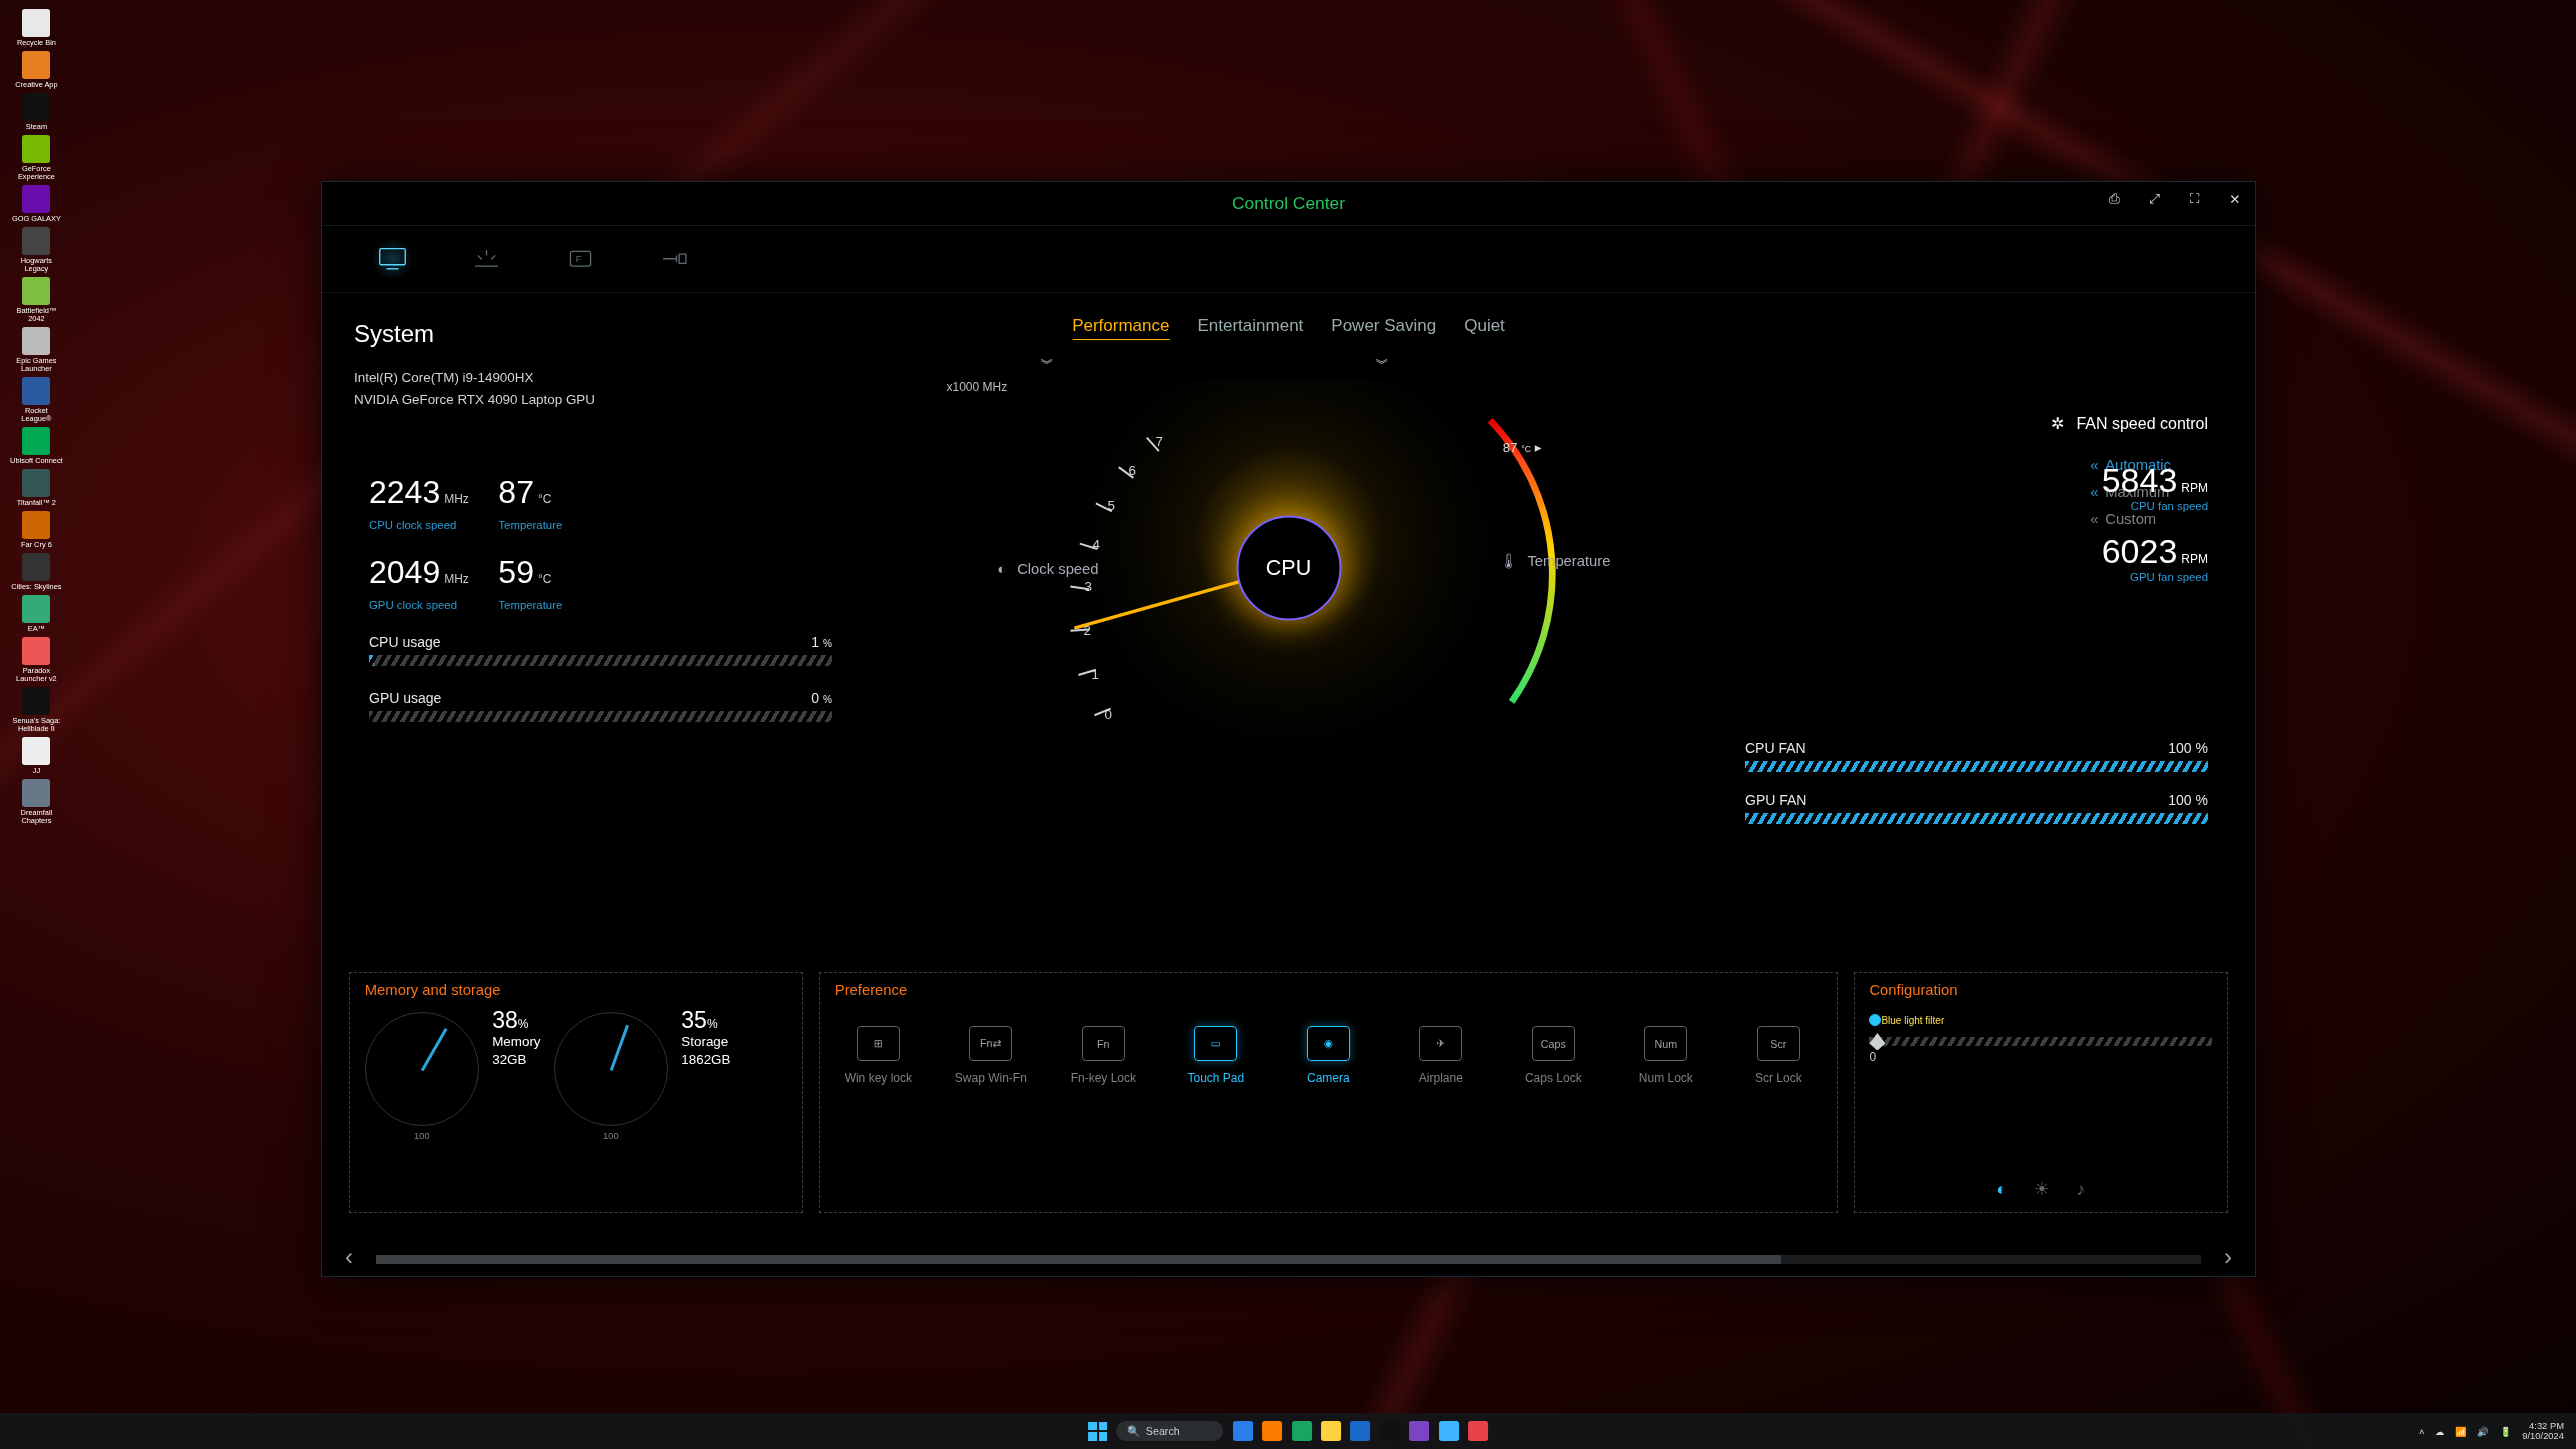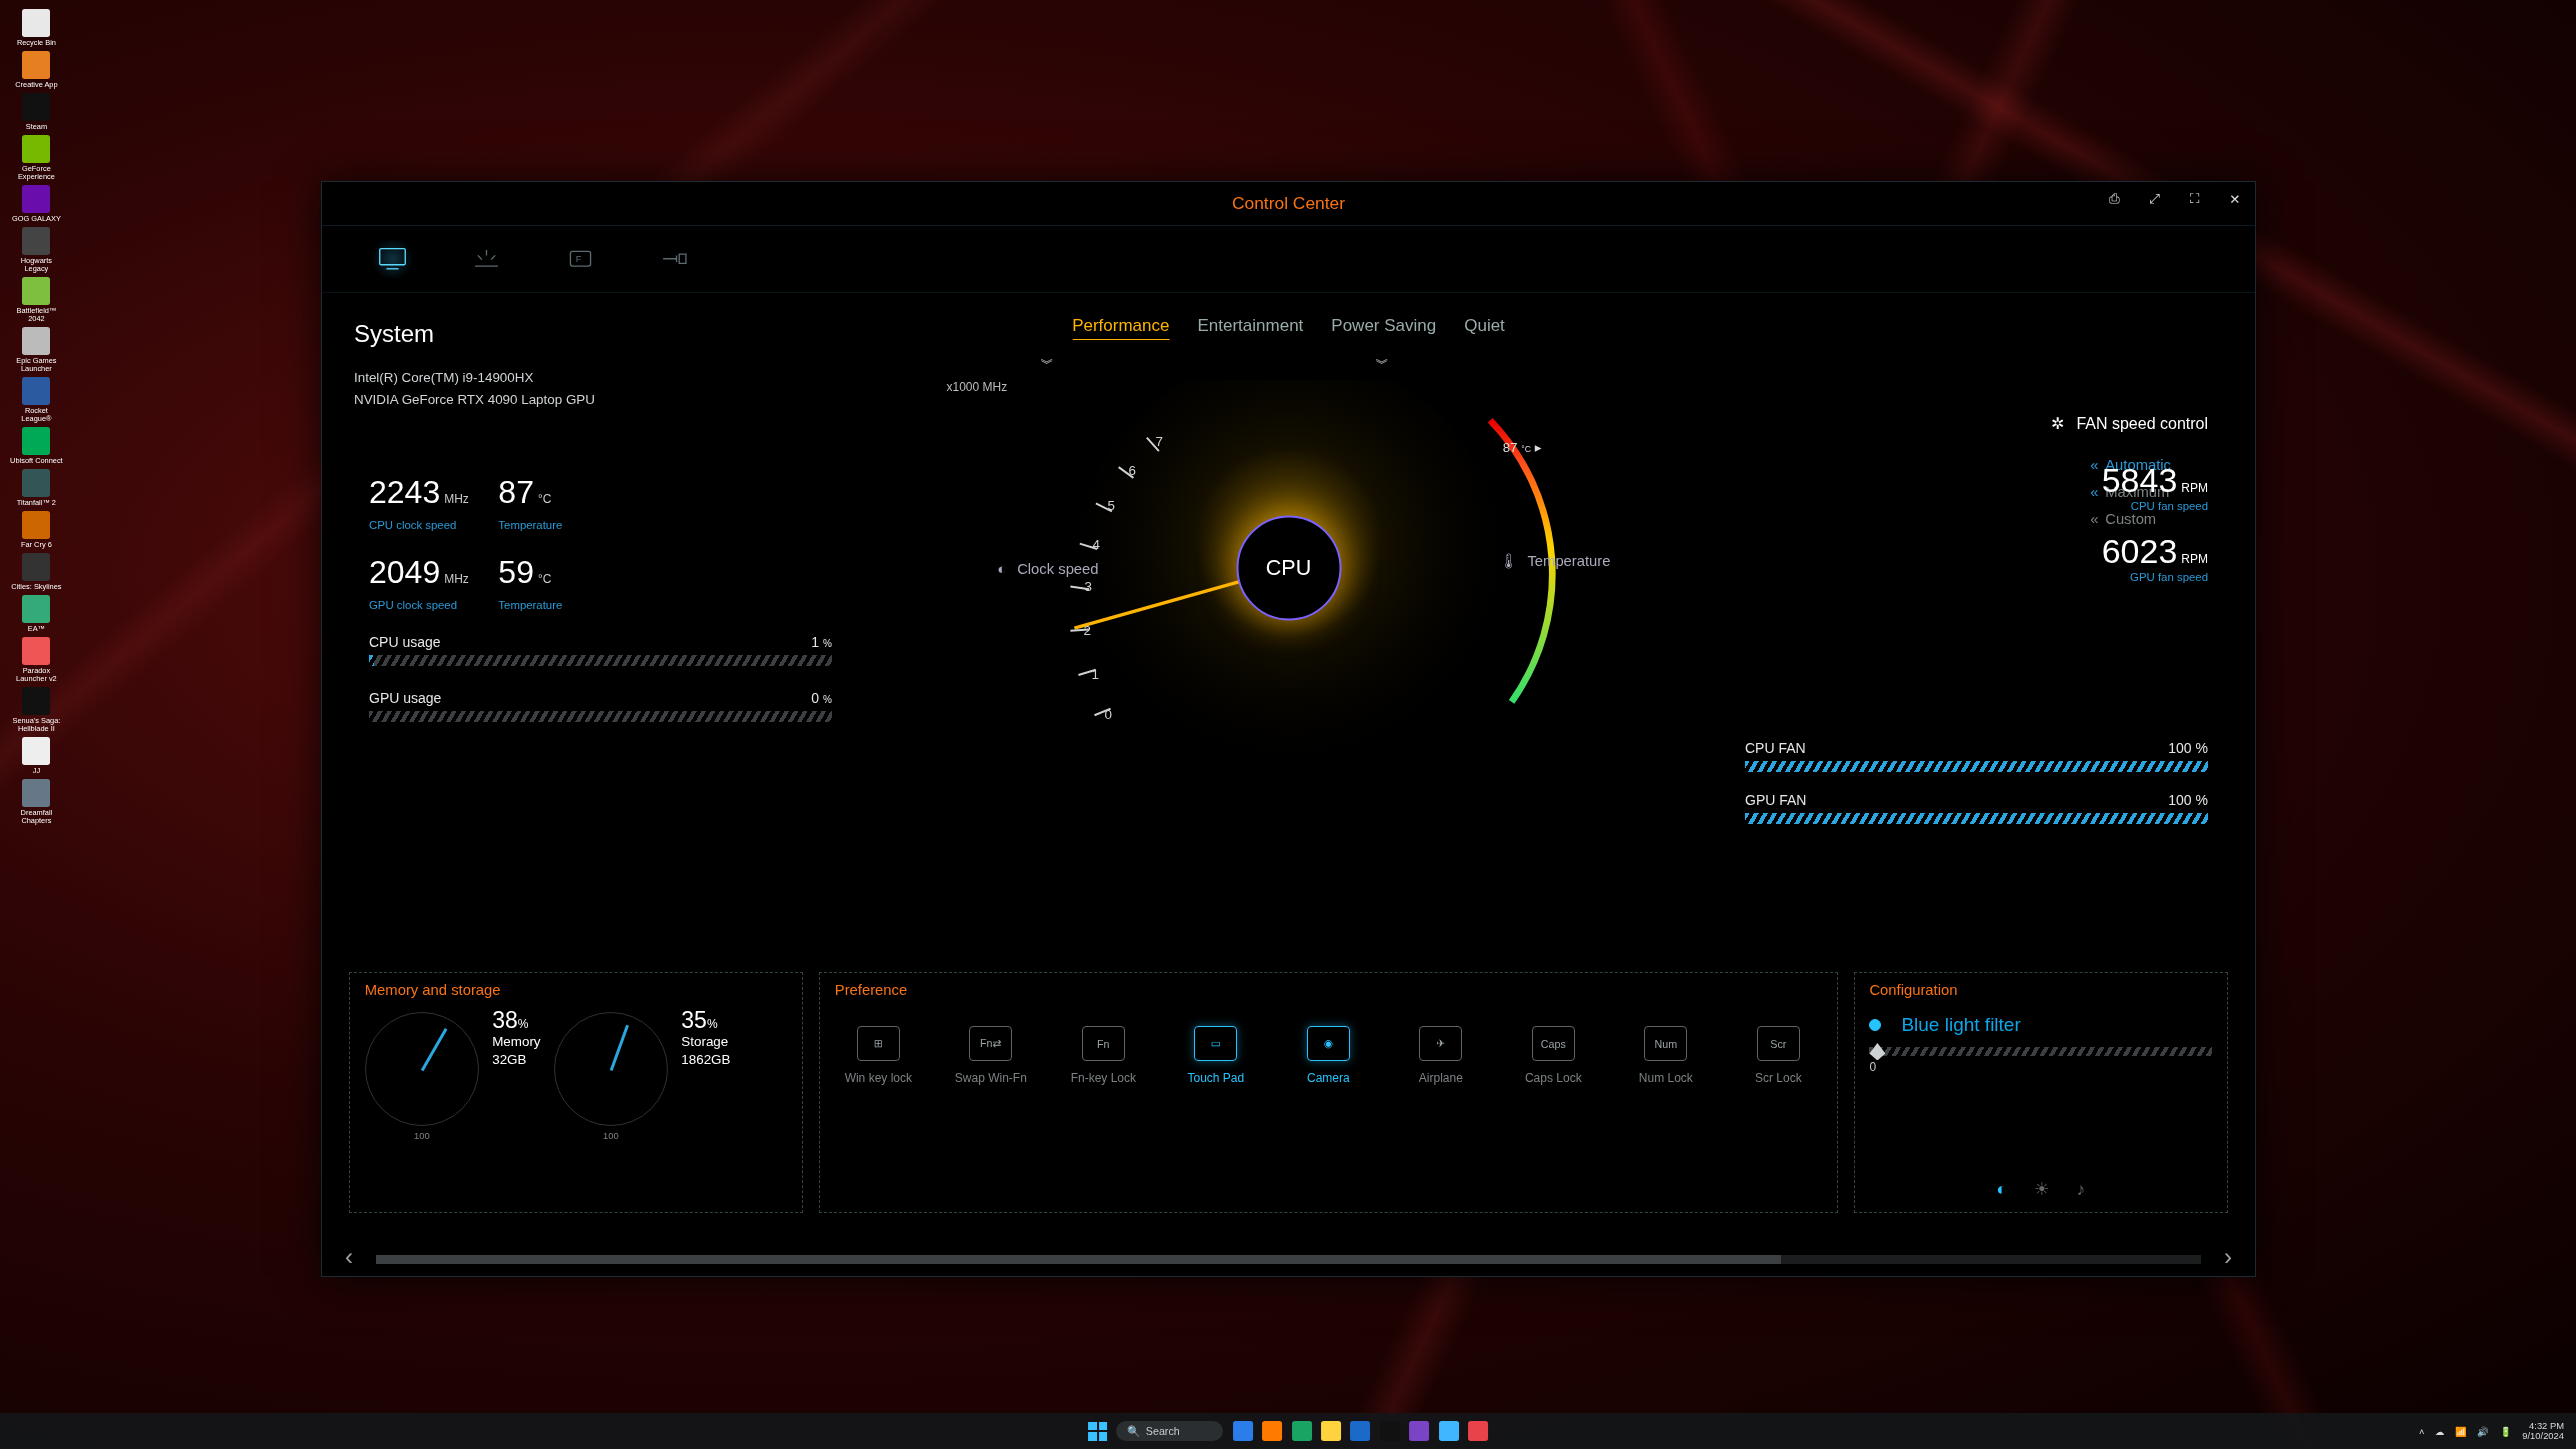--- a/index.html
+++ b/index.html
@@ -39,21 +39,21 @@
 .di:nth-child(16) .ico{background:#111;}
 .di:nth-child(17) .ico{background:#eee;color:#000;}
 .di:nth-child(18) .ico{background:#678;}
 
 .ccWindow {
   position:absolute; left:321px; top:181px; width:1935px; height:1096px;
   background:#000; border:0.7px solid #1b2b33;
   box-shadow:0 0 40px rgba(0,0,0,.8);
 }
 .titlebar { height:44px; display:flex; align-items:center; border-bottom:0.7px solid #0d1a20; position:relative;}
-.titlebar .ttl { position:absolute; left:50%; transform:translateX(-50%); color:#f97316; font-size:17.4px; }
+.titlebar .ttl { position:absolute; left:50%; transform:translateX(-50%); color:#22c55e; font-size:17.4px; }
 .winctrls { position:absolute; right:5.4px; top:2.7px; display:flex; gap:10.7px; }
 .winctrls div { width:29.5px; height:29.5px; display:flex; align-items:center; justify-content:center; color:#ddd; font-size:13.4px; cursor:pointer; }
 .navtabs { height:67px; display:flex; align-items:center; gap:47px; padding-left:47px; border-bottom:0.7px solid #0a1317; }
 .navtabs .nt { width:47px; height:38px; display:flex; align-items:center; justify-content:center; }
 .navtabs .nt svg { stroke:#5b6b70; }
 .navtabs .nt.active { background:radial-gradient(circle,rgba(60,200,255,.25),transparent 70%); }
 .navtabs .nt.active svg { stroke:#5cd8ff; }
 .body { position:relative; height:calc(100% - 111px - 43px); }
 .sysInfo { position:absolute; left:32px; top:27px; color:#fff; }
 .sysInfo h2 { font-size:24px; font-weight:400; margin-bottom:19px; }
@@ -111,21 +111,21 @@
 .dial.d1::after{ transform:rotate(-60deg);} .dial.d2::after{transform:rotate(-70deg);}
 .dialScale { position:absolute; left:50%; bottom:-16px; transform:translateX(-50%); font-size:9.4px; color:#7c8284; }
 .memTxt { color:#fff; font-size:13.4px; line-height:17.4px; }
 .memTxt .pc { font-size:23px; }
 .memTxt .pc small{ font-size:12px;}
 .prefIcons { display:flex; gap:25.5px; margin-top:28px; justify-content:center; }
 .pIcon { text-align:center; width:87px; color:#7c8284; font-size:12px; cursor:pointer; }
 .pIcon .box { width:43px; height:35px; margin:0 auto 9.4px; border:1.3px solid #5d6467; border-radius:4px; display:flex; align-items:center; justify-content:center; font-size:10.7px; color:#9aa3a6; }
 .pIcon.on { color:#25c4ff; }
 .pIcon.on .box { border-color:#25c4ff; color:#25c4ff; box-shadow:0 0 9.4px rgba(37,196,255,.4); }
-.cfgRow { display:flex; align-items:center; gap:20px; margin-top:16px; font-size:19px; color:#0ea5e9; }
+.cfgRow { display:flex; align-items:center; gap:0; margin-top:16px; font-size:10px; color:#fde047; }
 .cfgRow .radio { width:12px; height:12px; border-radius:50%; border:1.3px solid #25c4ff; background:#25c4ff; }
 .cfgSlider { margin-top:10.7px; }
 .cfgSlider .track { height:9.4px; background:repeating-linear-gradient(120deg,#3c4042 0 4px,transparent 4px 8px); position:relative; }
 .cfgSlider .thumb { position:absolute; left:0; top:-4px; width:16px; height:17.4px; background:#cfd2d3; clip-path:polygon(50% 0,100% 60%,50% 100%,0 60%); }
 .cfgSlider .val { font-size:12px; color:#ccc; margin-top:4px; }
 .cfgBtns { position:absolute; left:0; right:0; bottom:12px; display:flex; gap:27px; justify-content:center; }
 .cfgBtns span{ font-size:17.4px; color:#666; } .cfgBtns span.on{ color:#25c4ff; }
 
 .hscroll { position:absolute; bottom:-31px; left:54px; right:54px; height:9.4px; background:#1b1d1e; }
 .hscroll .thumb { position:absolute; left:0; width:77%; top:0; bottom:0; background:#3c4042; }

